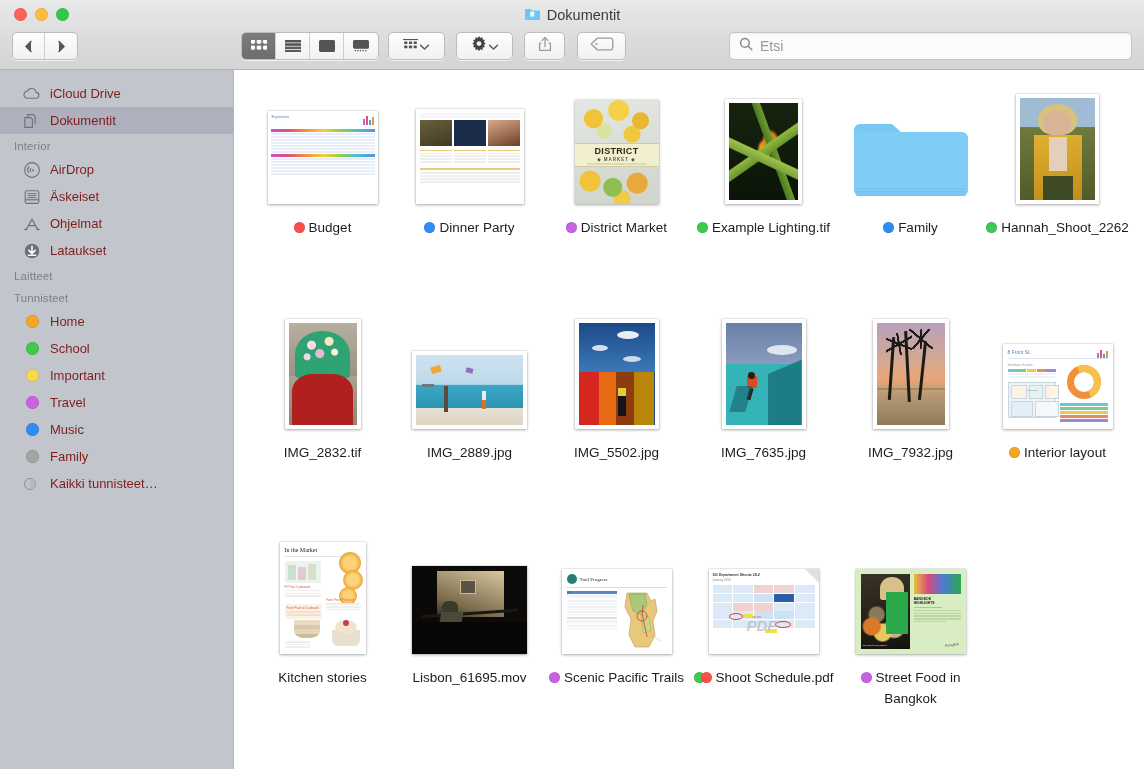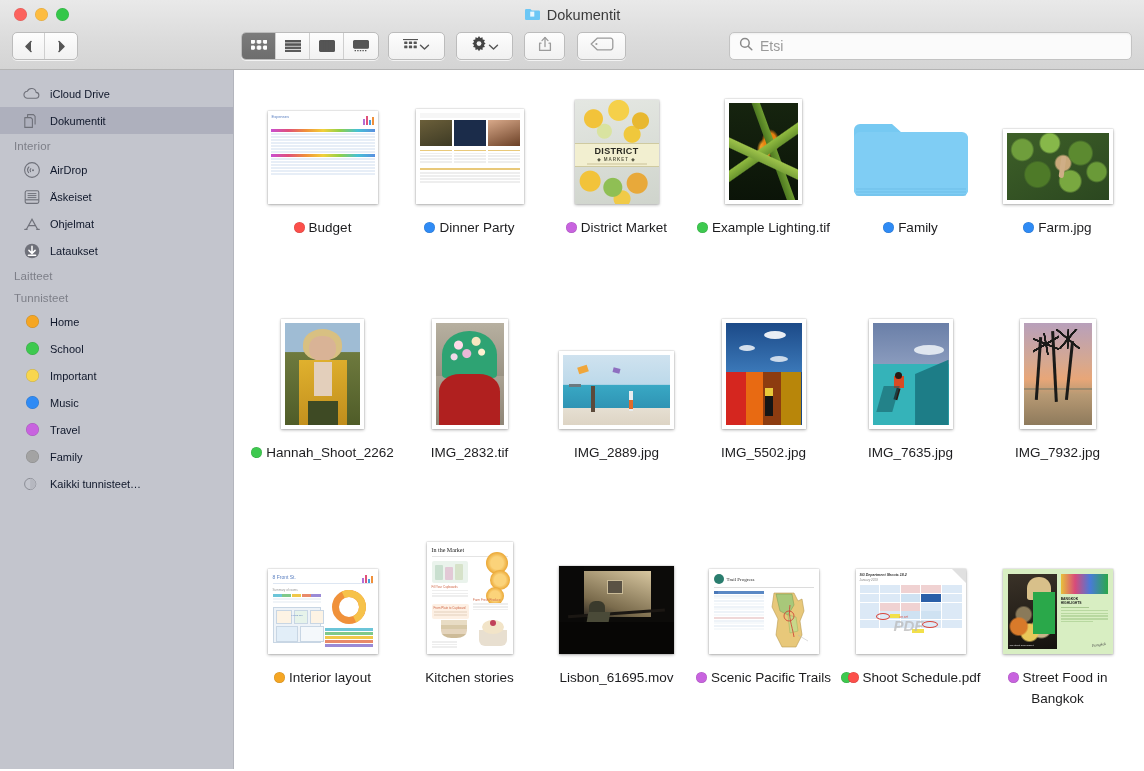--- a/index.html
+++ b/index.html
@@ -86,21 +86,21 @@
     border-right: 1px solid #b3b5bd;
     padding-top: 10px;
     overflow: hidden;
   }
   .sb-header {
     font-size: 11.5px; color: #7d7f88; font-weight: 400;
     padding: 6px 0 4px 14px; letter-spacing: .1px;
   }
   .sb-item {
     height: 27px; display: flex; align-items: center; gap: 9px;
-    padding-left: 23px; font-size: 11px; color: #0f172a; cursor: default;
+    padding-left: 23px; font-size: 13px; color: #7f1d1d; cursor: default;
   }
   .sb-item.selected { background: #aeb0bd; }
   .sb-icon { width: 18px; height: 18px; display: flex; align-items: center; justify-content: center; flex: 0 0 18px; }
   .sb-icon svg { display: block; }
   .sb-label { white-space: nowrap; }
   .tag-dot { width: 13px; height: 13px; border-radius: 50%; flex: 0 0 13px; box-shadow: inset 0 0 0 .5px rgba(0,0,0,.18); }
 
   
   #content {
     position: absolute; left: 235px; top: 70px; width: 909px; height: 699px;
@@ -370,29 +370,29 @@
       <span class="sb-label">School</span>
     </div>
     <div class="sb-item">
       <span class="sb-icon">
           <span class="tag-dot" style="background:#f8d64e"></span>
         </span>
       <span class="sb-label">Important</span>
     </div>
     <div class="sb-item">
       <span class="sb-icon">
+          <span class="tag-dot" style="background:#c863df"></span>
+        </span>
+      <span class="sb-label">Travel</span>
+    </div>
+    <div class="sb-item">
+      <span class="sb-icon">
           <span class="tag-dot" style="background:#2f8bf5"></span>
         </span>
       <span class="sb-label">Music</span>
-    </div>
-    <div class="sb-item">
-      <span class="sb-icon">
-          <span class="tag-dot" style="background:#c863df"></span>
-        </span>
-      <span class="sb-label">Travel</span>
     </div>
     <div class="sb-item">
       <span class="sb-icon">
           <span class="tag-dot" style="background:#a3a3a3"></span>
         </span>
       <span class="sb-label">Family</span>
     </div>
     <div class="sb-item">
       <span class="sb-icon">
         <svg width="16" height="14" viewBox="0 0 16 14">
@@ -552,43 +552,20 @@
             </svg>
           </div>
         </div>
         <div class="label">
           <span class="dots">
               <span class="dot" style="background:#2f8bf5"></span>
             </span><span>Family</span>
         </div>
       </div>
 
-      <div class="cell">
-        <div class="thumb-wrap">
-          <div class="thumb" style="width:110px;height:75px;padding:4px;">
-            <div class="inner" style="background:#3b5a28;">
-              <div style="position:absolute;inset:0;background:
-                radial-gradient(circle at 15% 25%, #6f9e3c 10px, transparent 12px),
-                radial-gradient(circle at 42% 15%, #87b84a 9px, transparent 11px),
-                radial-gradient(circle at 72% 30%, #5c8a30 11px, transparent 13px),
-                radial-gradient(circle at 30% 62%, #4e7a28 12px, transparent 14px),
-                radial-gradient(circle at 62% 72%, #79a840 10px, transparent 12px),
-                radial-gradient(circle at 88% 58%, #6a9a38 9px, transparent 11px),
-                radial-gradient(circle at 55% 45%, #c9a87a 7px, transparent 9px),
-                linear-gradient(150deg,#3e6028,#2b4720);"></div>
-              <div style="position:absolute;left:52%;top:35%;width:5px;height:22px;background:#cfae86;border-radius:2px;transform:rotate(8deg);"></div>
-            </div>
-          </div>
-        </div>
-        <div class="label">
-          <span class="dots">
-              <span class="dot" style="background:#2f8bf5"></span>
-            </span><span>Farm.jpg</span>
-        </div>
-      </div>
 
       <div class="cell">
         <div class="thumb-wrap">
           <div class="thumb" style="width:83px;height:110px;padding:4px;">
             <div class="inner" style="background:linear-gradient(180deg,#9fbcd4 0%,#9fbcd4 28%,#6e7a3e 29%,#4f5c28 100%);">
               <div style="position:absolute;left:24%;top:6%;width:52%;height:30%;background:#d8c082;border-radius:50% 50% 42% 42%;"></div>
               <div style="position:absolute;left:32%;top:13%;width:36%;height:24%;background:#d9b396;border-radius:46%;"></div>
               <div style="position:absolute;left:18%;top:36%;width:64%;height:64%;background:linear-gradient(170deg,#e0b12e,#c08d1c);"></div>
               <div style="position:absolute;left:38%;top:38%;width:24%;height:34%;background:#e3cfbb;"></div>
               <div style="position:absolute;left:30%;top:76%;width:40%;height:24%;background:#3e4a24;"></div>

